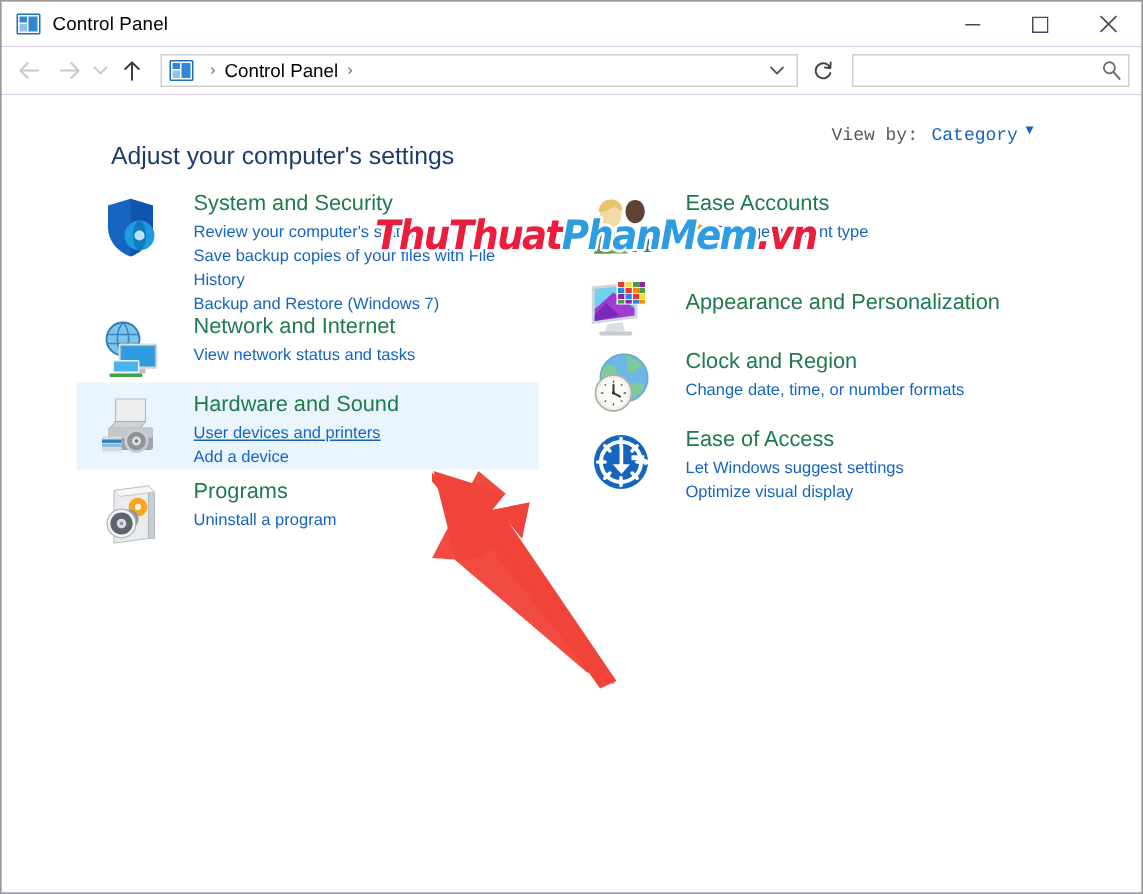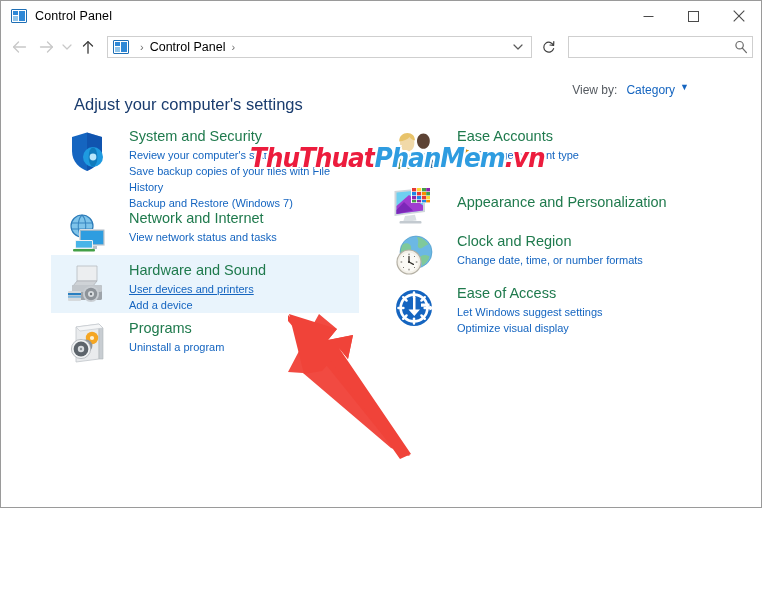--- a/index.html
+++ b/index.html
@@ -8,21 +8,21 @@
   body {
     width: 762px; height: 596px;
     background: #ffffff;
     font-family: "Liberation Sans", sans-serif;
     overflow: hidden;
     position: relative;
   }
   #window {
     position: absolute;
     left: 0; top: 0;
-    width: 762px; height: 508px;
+    width: 762px; height: 596px;
     background: #6d28d9;
     border: 1px solid #9a9a9a;
     box-sizing: border-box;
     display: flex;
     flex-direction: column;
   }
 
   
   #titlebar {
     height: 30px;
@@ -195,20 +195,21 @@
     color: #1a3c6e;
     white-space: nowrap;
   }
   #viewby-wrap {
     position: absolute;
     right: 72px; top: 4px;
     display: flex;
     align-items: flex-start;
     font-size: 12px;
     white-space: nowrap;
+    font-family: Liberation Mono, monospace;
   }
   #viewby-label { color: #555a60; }
   #viewby-value {
     color: #1565c0;
     margin-left: 9px;
   }
   #viewby-caret {
     margin-left: 5px;
     color: #1565c0;
     font-size: 9px;

